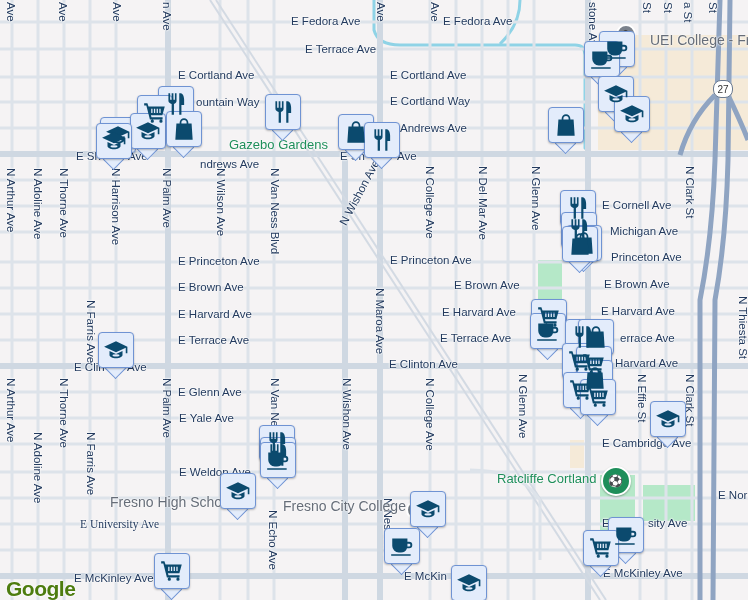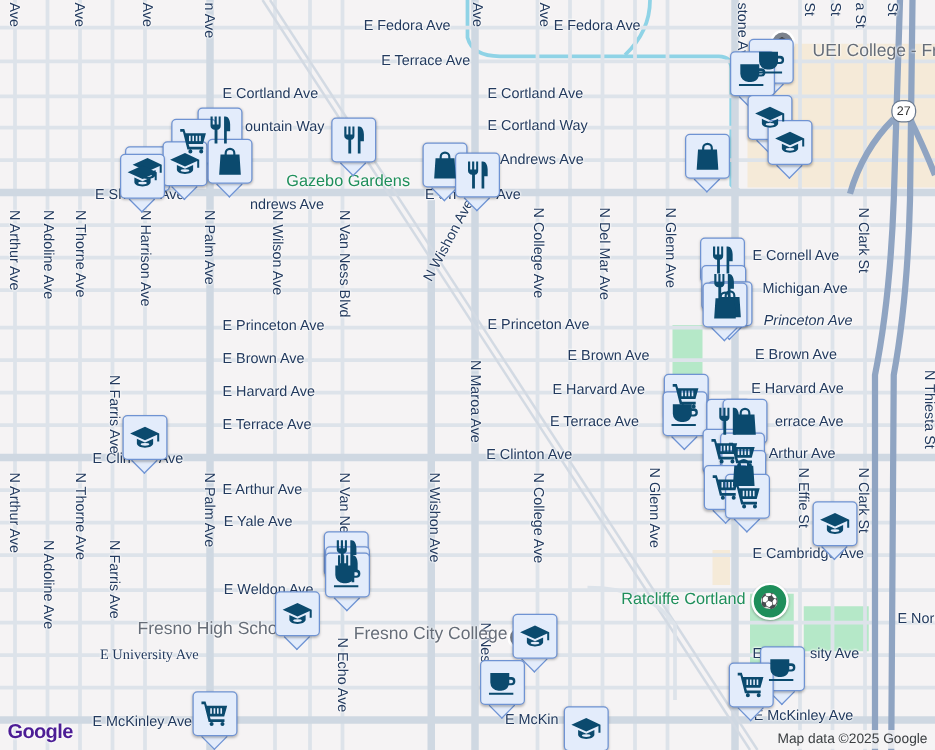--- a/index.html
+++ b/index.html
@@ -7,21 +7,21 @@
   #map { position:relative; width:748px; height:600px; overflow:hidden; background:#f5f3f4; }
   svg.base { position:absolute; left:0; top:0; }
   .lbl { position:absolute; font-size:11.5px; color:#233a5e; white-space:nowrap; line-height:1; text-shadow:0 0 2px #fff,0 0 2px #fff,0 0 2px #fff; }
   .lbl.v { transform-origin:left top; transform:rotate(90deg); }
   .poi { position:absolute; font-size:13px; color:#1e8e5a; white-space:nowrap; text-shadow:0 0 2px #fff,0 0 2px #fff; }
   .poi.grey { color:#666d78; font-size:14px; }
   .marker { position:absolute; width:36px; height:44px; cursor:pointer; }
   .marker .box { position:absolute; left:0; top:0; width:34px; height:34px; background:#e3ecfb; border:1px solid #6f93d3; border-radius:4px; box-shadow:0 1px 2px rgba(0,0,0,.25); display:flex; align-items:center; justify-content:center; }
   .marker .tip { position:absolute; left:10px; top:29px; width:14px; height:14px; background:#e3ecfb; border-right:1px solid #6f93d3; border-bottom:1px solid #6f93d3; transform:rotate(45deg); }
   .marker svg { width:26px; height:26px; position:relative; z-index:2; }
-  .google { position:absolute; left:6px; top:577px; font-size:16px; font-weight:bold; color:#4c1d95; letter-spacing:-0.5px; text-shadow:0 0 2px #fff,0 0 3px #fff; }
+  .google { position:absolute; left:6px; top:577px; font-size:21px; font-weight:bold; color:#4d7c0f; letter-spacing:-0.5px; text-shadow:0 0 2px #fff,0 0 3px #fff; }
   .attrib { position:absolute; right:0; top:584px; font-size:11px; color:#3c4043; background:rgba(245,243,244,.85); padding:1px 6px 2px 6px; }
   .shield { position:absolute; width:18px; height:16px; border-radius:8px; border:1px solid #6b7a8f; background:#fff; font-size:10px; color:#333; display:flex; align-items:center; justify-content:center; }
   .poi-dot { position:absolute; width:26px; height:26px; border-radius:50%; background:#1e8e5a; border:2px solid #fff; box-shadow:0 1px 2px rgba(0,0,0,.3); color:#fff; font-size:12px; display:flex; align-items:center; justify-content:center; }
   .poi-dot-grey { position:absolute; width:16px; height:16px; border-radius:50%; background:#7b828c; border:2px solid #fff; color:#fff; font-size:9px; display:flex; align-items:center; justify-content:center; }
 </style>
 </head>
 <body>
 
 <div id="map">
   <svg class="base" width="748" height="600">
@@ -112,35 +112,35 @@
       <div class="lbl" style="left: 200px; top: 123px; margin-top: 36px;">ndrews Ave</div>
       <div class="lbl" style="left: 400px; top: 123px;">Andrews Ave</div>
       <div class="lbl" style="left: 76px; top: 151px;">E Sh</div>
       <div class="lbl" style="left: 128px; top: 151px;">Ave</div>
       <div class="lbl" style="left: 340px; top: 151px;">E Sh</div>
       <div class="lbl" style="left: 397px; top: 151px;">Ave</div>
       <div class="lbl" style="left: 602px; top: 200px;">E Cornell Ave</div>
       <div class="lbl" style="left: 610px; top: 226px;">Michigan Ave</div>
       <div class="lbl" style="left: 178px; top: 256px;">E Princeton Ave</div>
       <div class="lbl" style="left: 390px; top: 255px;">E Princeton Ave</div>
-      <div class="lbl" style="left: 611px; top: 252px; font-style: italic;">Princeton Ave</div>
+      <div class="lbl" style="left: 611px; top: 252px;">Princeton Ave</div>
       <div class="lbl" style="left: 178px; top: 282px;">E Brown Ave</div>
       <div class="lbl" style="left: 454px; top: 280px;">E Brown Ave</div>
       <div class="lbl" style="left: 604px; top: 279px;">E Brown Ave</div>
       <div class="lbl" style="left: 178px; top: 309px;">E Harvard Ave</div>
       <div class="lbl" style="left: 442px; top: 307px;">E Harvard Ave</div>
       <div class="lbl" style="left: 601px; top: 306px;">E Harvard Ave</div>
       <div class="lbl" style="left: 178px; top: 335px;">E Terrace Ave</div>
       <div class="lbl" style="left: 440px; top: 333px;">E Terrace Ave</div>
       <div class="lbl" style="left: 620px; top: 333px;">errace Ave</div>
       <div class="lbl" style="left: 74px; top: 362px;">E Clin</div>
       <div class="lbl" style="left: 127px; top: 362px;">Ave</div>
       <div class="lbl" style="left: 389px; top: 359px;">E Clinton Ave</div>
-      <div class="lbl" style="left: 615px; top: 358px;">Arthur Ave</div>
-      <div class="lbl" style="left: 178px; top: 387px;">E Arthur Ave</div>
+      <div class="lbl" style="left: 615px; top: 358px;">Harvard Ave</div>
+      <div class="lbl" style="left: 178px; top: 387px;">E Glenn Ave</div>
       <div class="lbl" style="left: 179px; top: 413px;">E Yale Ave</div>
       <div class="lbl" style="left: 602px; top: 438px;">E Cambridge Ave</div>
       <div class="lbl" style="left: 179px; top: 467px;">E Weldon Ave</div>
       <div class="lbl" style="left: 718px; top: 490px;">E Norm</div>
       <div class="lbl" style="left: 80px; top: 519px; font-family: Liberation Serif, serif;">E University Ave</div>
       <div class="lbl" style="left: 602px; top: 518px;">E Univ</div>
       <div class="lbl" style="left: 648px; top: 518px;">sity Ave</div>
       <div class="lbl" style="left: 74px; top: 573px;">E McKinley Ave</div>
       <div class="lbl" style="left: 404px; top: 571px;">E McKin</div>
       <div class="lbl" style="left: 603px; top: 568px;">E McKinley Ave</div>
@@ -600,14 +600,13 @@
           <span style="display:flex">
             <svg viewBox="0 0 24 24">
               <path fill="#0b4a6e" d="M2 3h3l1 3h15l-2.2 8H8.2l.6 2H19v2H7.3L4 5H2V3zm6.5 5v4h1.2V8H8.5zm2.5 0v4h1.2V8H11zm2.5 0v4h1.2V8h-1.2zm2.5 0v4h1.2V8H16zM8 19.5a1.5 1.5 0 1 1 3 0 1.5 1.5 0 0 1-3 0zm8 0a1.5 1.5 0 1 1 3 0 1.5 1.5 0 0 1-3 0z"></path>
             </svg>
           </span>
         </div>
       </div>
     </div>
 
   <div class="google">Google</div>
-  <div class="attrib">Map data ©2025 Google</div>
 </div>
 
 </body></html>

